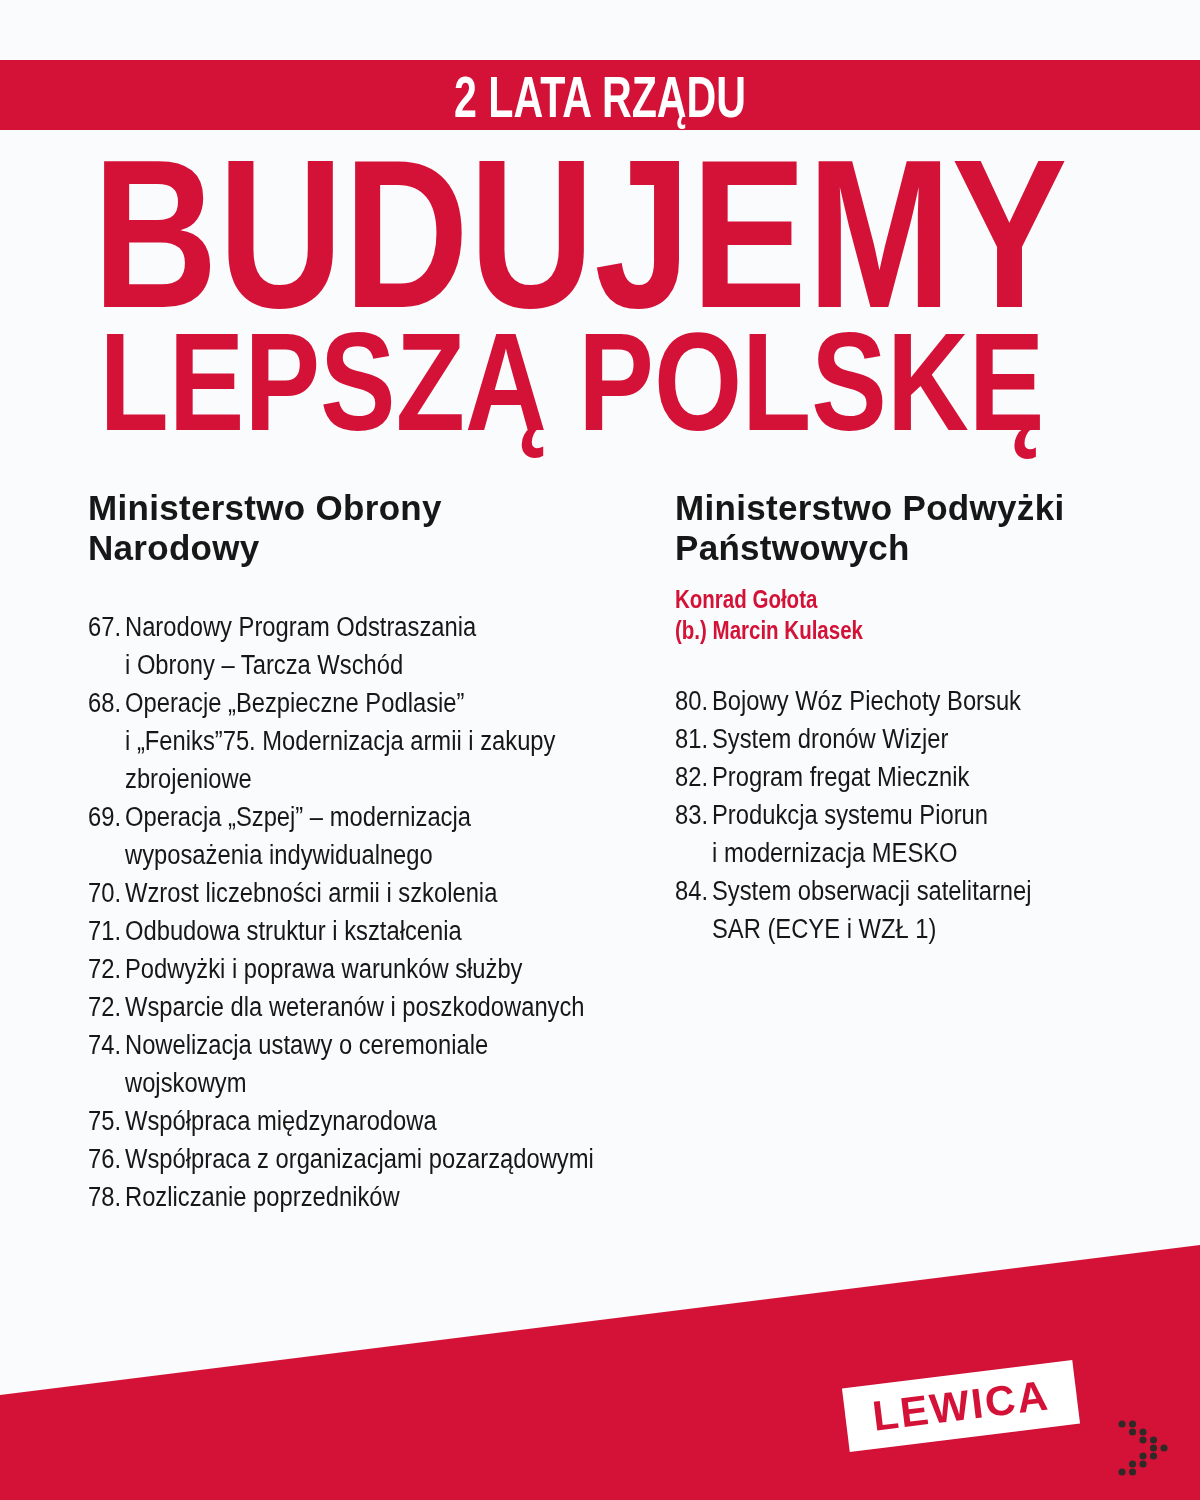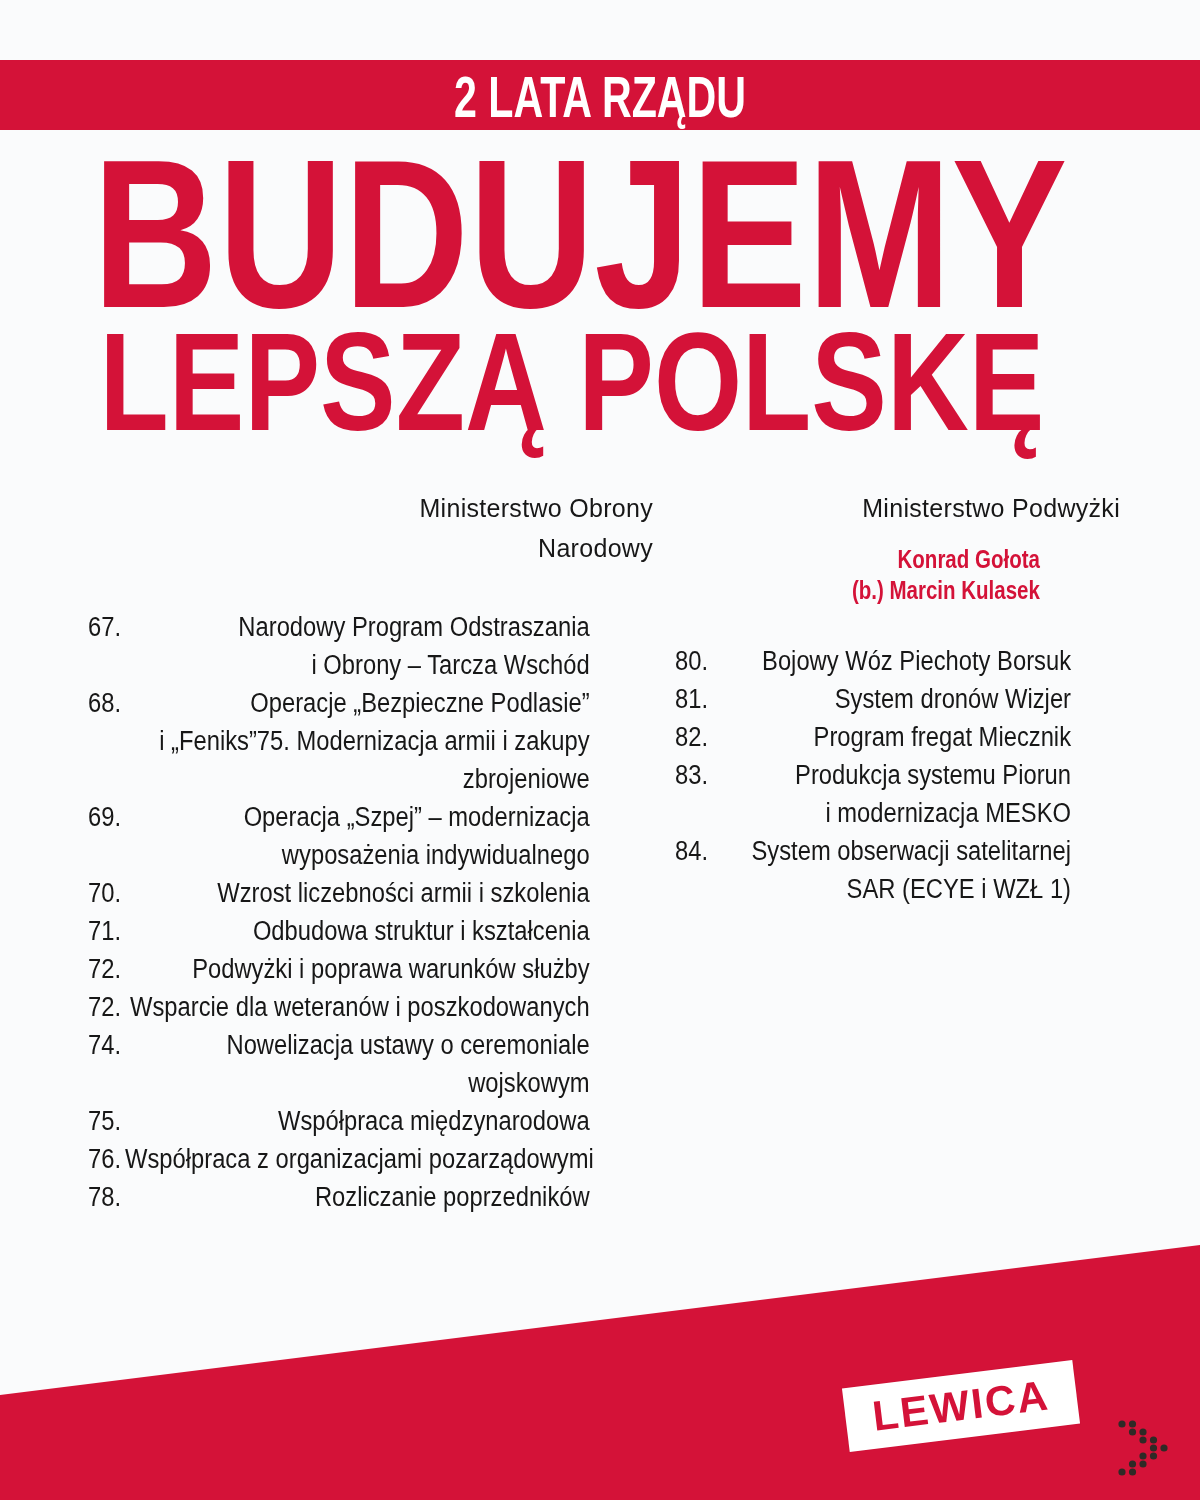--- a/index.html
+++ b/index.html
@@ -8,37 +8,36 @@
     --ink:#171717;
     --dots:#2f2a26;
     --white:#ffffff;
   }
   html,body{margin:0;padding:0;background:#e9e9ec;}
   .page{
     position:relative;width:1200px;height:1500px;overflow:hidden;
     background:var(--bg);
     font-family:"Liberation Sans",sans-serif;
     margin:0 auto;
-    text-align:right;
   }
   
   .topband{position:absolute;top:60px;left:0;width:1200px;height:70px;background:var(--red);}
   .topband svg{display:block;width:1200px;height:70px;}
   .topband text{fill:#ffffff;font-family:"Liberation Sans",sans-serif;font-weight:bold;}
   
   .title-svg{position:absolute;left:0;width:1200px;display:block;}
   .title-svg text{fill:var(--red);font-family:"Liberation Sans",sans-serif;font-weight:bold;}
   #title1{top:135px;height:185px;}
   #title2{top:318px;height:160px;}
   
   .col{position:absolute;top:488px;}
   .col-left{left:88px;width:565px;}
   .col-right{left:675px;width:445px;}
   .ministry-line{
-    font-size:25px;font-weight:normal;color:var(--ink);
+    font-size:35px;font-weight:bold;color:var(--ink);
     line-height:40px;letter-spacing:0.3px;white-space:nowrap;
   }
   .ministers{margin-top:16px;}
   .mname{
     color:var(--red);font-weight:bold;font-size:25px;line-height:31px;
     transform:scaleX(0.82);transform-origin:0 50%;white-space:nowrap;
   }
   .list{margin-top:40px;}
   .col-right .list{margin-top:36px;}
   .item{display:flex;align-items:flex-start;}
@@ -177,20 +176,21 @@
             <div class="cond">Rozliczanie poprzedników</div>
           </div>
         </div>
       </div>
   </div>
 
   <div class="col col-right">
     <div class="ministry">
 
     <div class="ministry-line">Ministerstwo Podwyżki</div>
+        <div class="ministry-line">Państwowych</div>
       </div>
     <div class="ministers">
 
     <div class="mname">Konrad Gołota</div>
         <div class="mname">(b.) Marcin Kulasek</div>
       </div>
     <div class="list">
 
 
         <div class="item">

